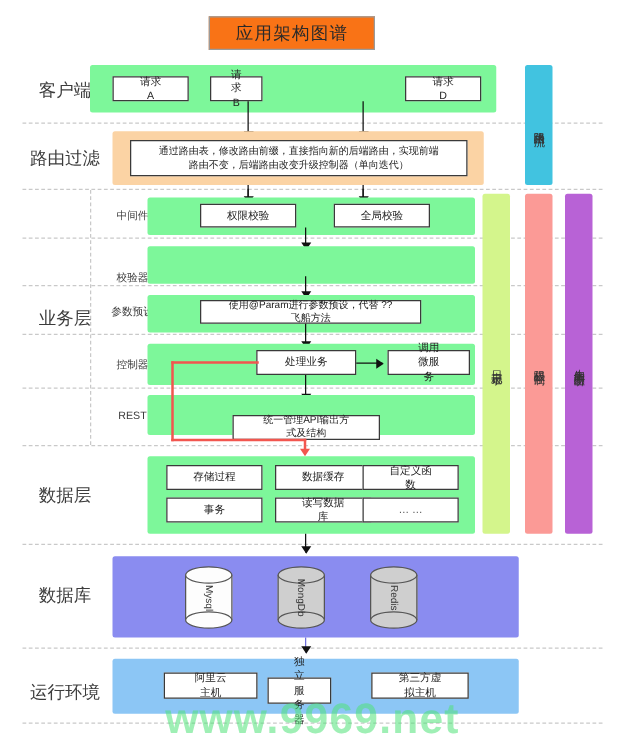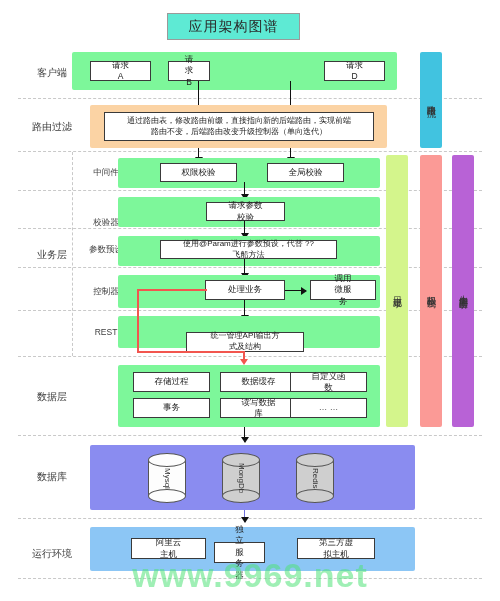--- a/index.html
+++ b/index.html
@@ -7,40 +7,40 @@
     width: 500px; height: 601px;
     background: #ffffff;
     font-family: "Liberation Sans", "DejaVu Sans", sans-serif;
     overflow: hidden;
   }
   #diagram { position: relative; width: 500px; height: 601px; background: #fff; }
 
   
   .title-box {
     position: absolute; left: 167px; top: 13px; width: 133px; height: 27px;
-    border: 1px solid #9a9a9a; background: #5eead4;
+    border: 1px solid #9a9a9a; background: #f97316;
     display: flex; align-items: center; justify-content: center;
     font-size: 14px; color: #2a2a2a; letter-spacing: 1px;
   }
 
   
   .hsep {
     position: absolute; left: 18px; width: 464px; height: 0;
     border-top: 1px dashed #c9c9c9;
   }
   
   .vsep {
     position: absolute; width: 0;
     border-left: 1px dashed #c9c9c9;
   }
 
   
   .row-label {
     position: absolute; left: 18px; width: 68px;
-    text-align: center; font-size: 10px; color: #3c3c3c;
+    text-align: center; font-size: 14px; color: #3c3c3c;
     display: flex; align-items: center; justify-content: center;
   }
   .sub-label {
     position: absolute; left: 80px; width: 52px;
     text-align: center; font-size: 8.5px; color: #3c3c3c;
     display: flex; align-items: center; justify-content: center;
   }
 
   
   .band { position: absolute; border-radius: 2px; }
@@ -177,21 +177,20 @@
 
   <div class="sub-label" style="top:160px; height:26px;text-align:center;">中间件</div>
   <div class="band band-green" style="left:118px; top:158px; width:262px; height:30px;"></div>
   <div class="node" style="left:160px; top:163px; width:77px; height:19px;">权限校验</div>
   <div class="node" style="left:267px; top:163px; width:77px; height:19px;">全局校验</div>
 
   <div class="arrow-v" style="left:244px; top:182px; height:17px;"></div>
 
   <div class="sub-label" style="top:210px; height:26px;">校验器</div>
   <div class="band band-green" style="left:118px; top:197px; width:262px; height:30px;"></div>
-  <div class="node" style="left:206px; top:202px; width:79px; height:19px;">请求参数校验</div>
 
   <div class="arrow-v" style="left:244px; top:221px; height:17px;"></div>
 
   <div class="sub-label" style="top:237px; height:26px;">参数预设</div>
   <div class="band band-green" style="left:118px; top:236px; width:262px; height:30px;"></div>
   <div class="node wide" style="left:160px; top:240px; width:177px; height:19px;">使用@Param进行参数预设，代替 ?? 飞船方法</div>
 
   <div class="arrow-v" style="left:244px; top:259px; height:19px;"></div>
 
   <div class="sub-label" style="top:278px; height:28px;">控制器</div>

